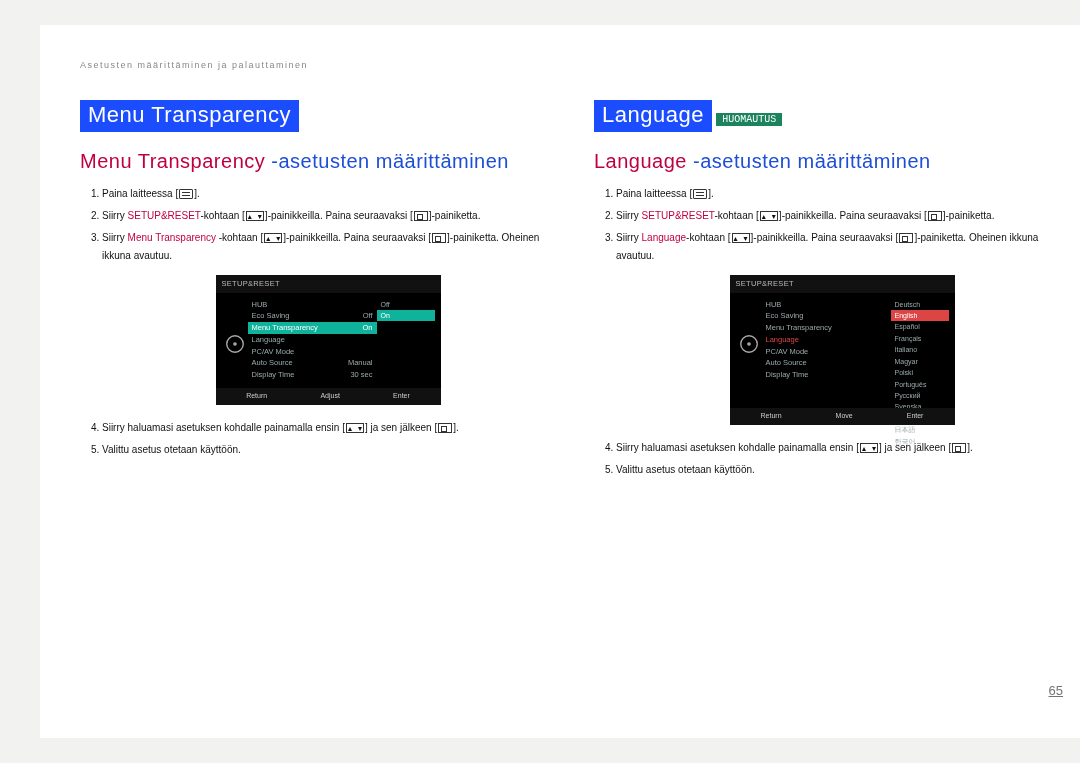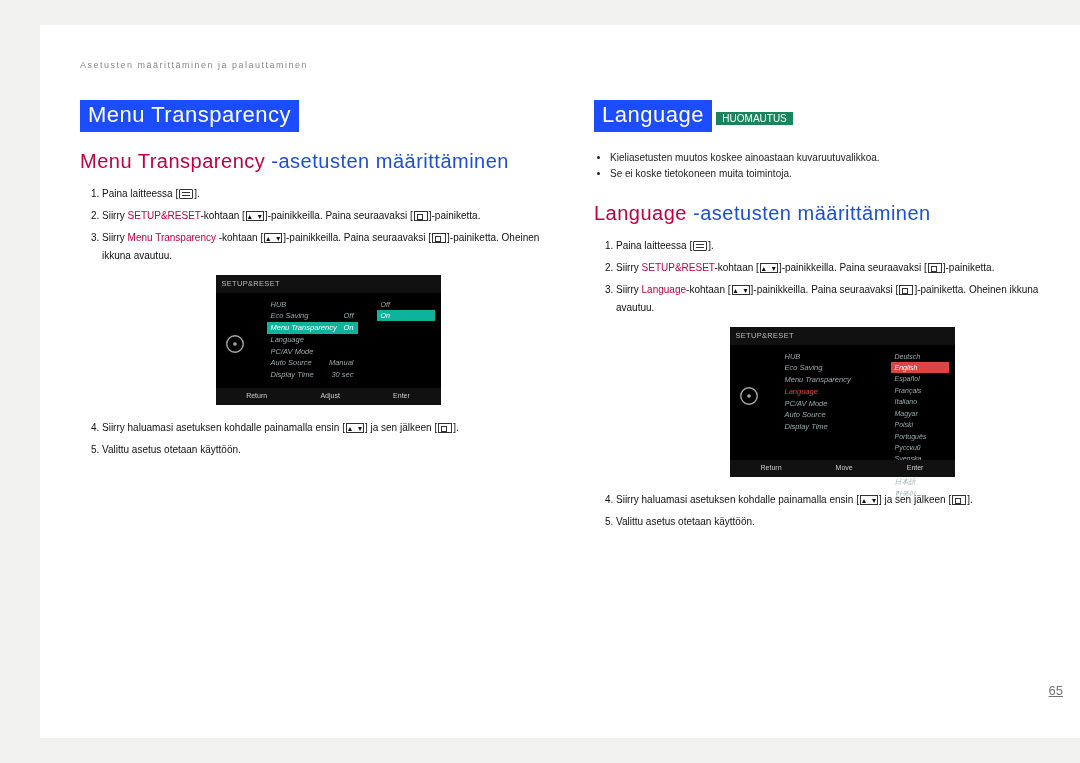--- a/index.html
+++ b/index.html
@@ -42,20 +42,21 @@
       color: #111;
       margin-bottom: 16px;
     }
     .note-chip {
       display: inline-block;
       background: #1b845c;
       color: #fff;
       font-size: 10px;
       padding: 1px 6px;
       margin-bottom: 0;
+      font-family: Liberation Mono, monospace;
     }
     .note-list {
       list-style: disc;
       margin-left: 16px;
       margin-bottom: 20px;
     }
     .note-list li { font-size: 10px; color: #222; line-height: 1.6; }
     .h2 {
       font-size: 20px;
       color: #c00040;
@@ -145,22 +146,21 @@
     .osd-title {
       background: #111;
       color: #bbb;
       font-size: 7.5px;
       padding: 2px 6px;
       letter-spacing: 0.3px;
     }
     .osd-body {
       display: flex;
       padding: 6px;
-      gap: 19px;
-      font-style: italic;
+      gap: 0;
     }
     .osd-dial {
       width: 26px;
       height: 90px;
       display: flex;
       align-items: center;
       justify-content: center;
     }
     .dial-svg { width: 22px; height: 22px; }
     .osd-menu {
@@ -281,24 +281,20 @@
         <li>
           <span>Siirry haluamasi asetuksen kohdalle painamalla ensin [</span><span class="icon-updown"></span><span>] ja sen jälkeen [</span><span class="icon-enter"></span><span>].</span>
         </li>
         <li>Valittu asetus otetaan käyttöön.</li>
       </ol>
     </div>
 
     <div class="col">
       <div class="h1-chip">Language</div>
       <div class="note-chip">HUOMAUTUS</div>
-      <ul class="note-list">
-        <li>Kieliasetusten muutos koskee ainoastaan kuvaruutuvalikkoa.</li>
-        <li>Se ei koske tietokoneen muita toimintoja.</li>
-      </ul>
       <div class="h2">
         <span class="red">Language</span><span class="black"> -asetusten määrittäminen</span>
       </div>
       <ol class="steps">
         <li>
           <span>Paina laitteessa [</span><span class="icon-box icon-menu"></span><span>].</span>
         </li>
         <li>
           <span>Siirry </span><span class="red">SETUP&amp;RESET</span><span>-kohtaan [</span><span class="icon-updown"></span><span>]-painikkeilla. Paina seuraavaksi [</span><span class="icon-enter"></span><span>]-painiketta.</span>
         </li>

